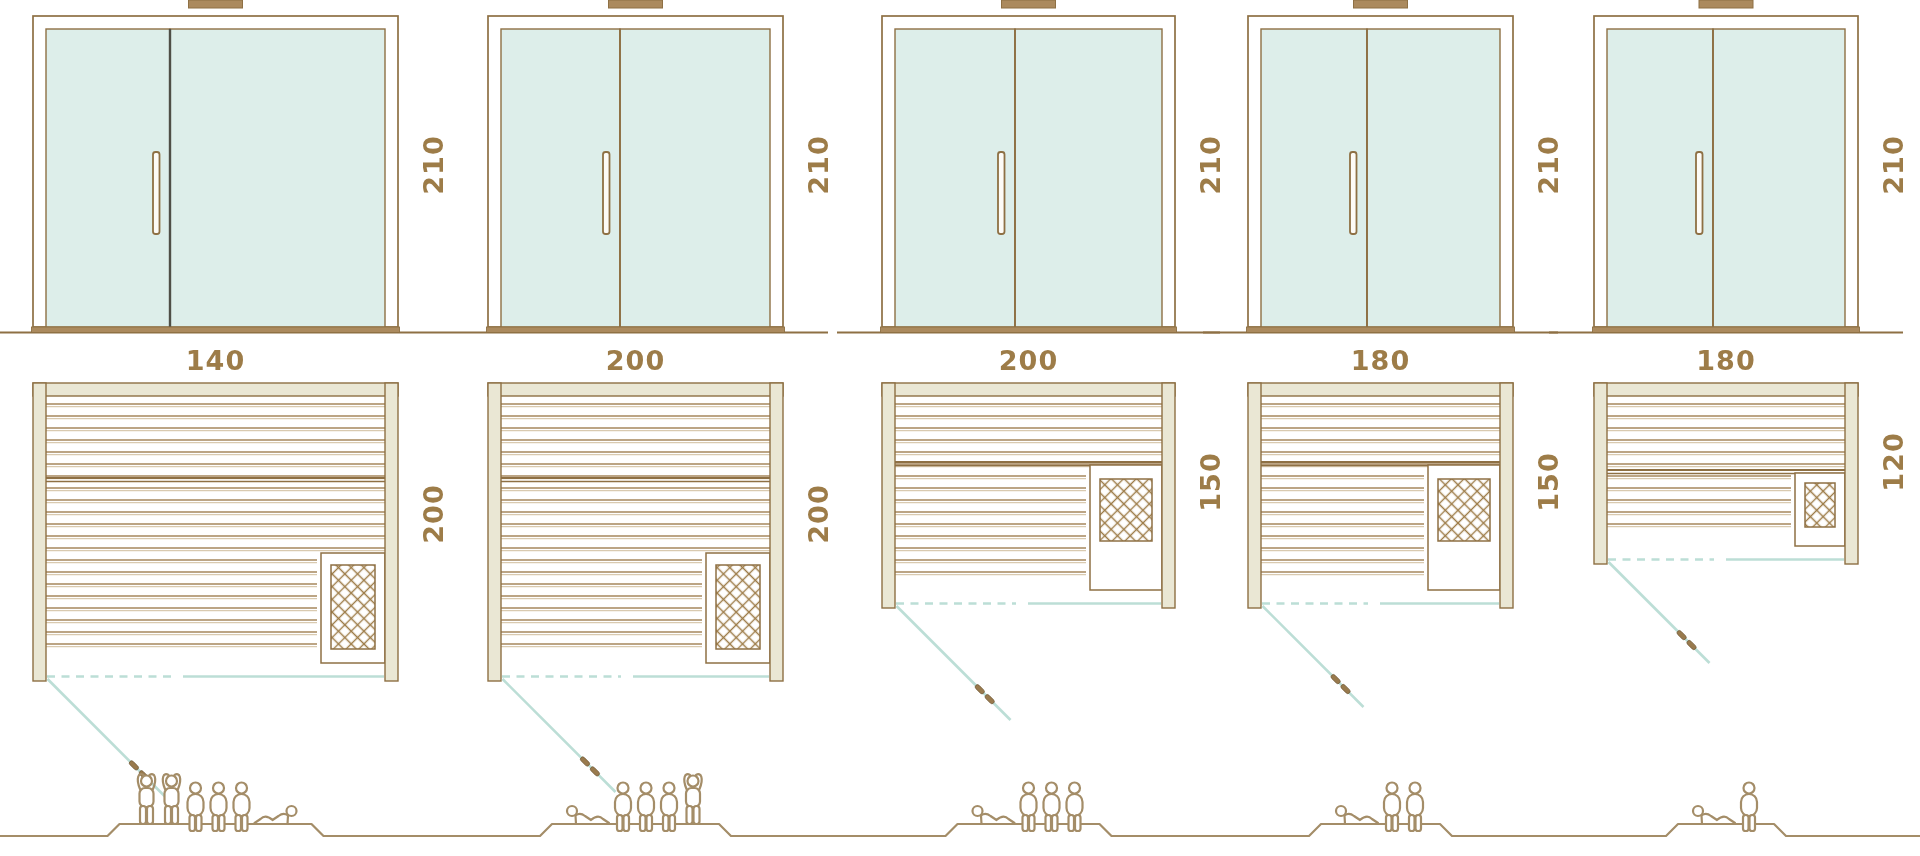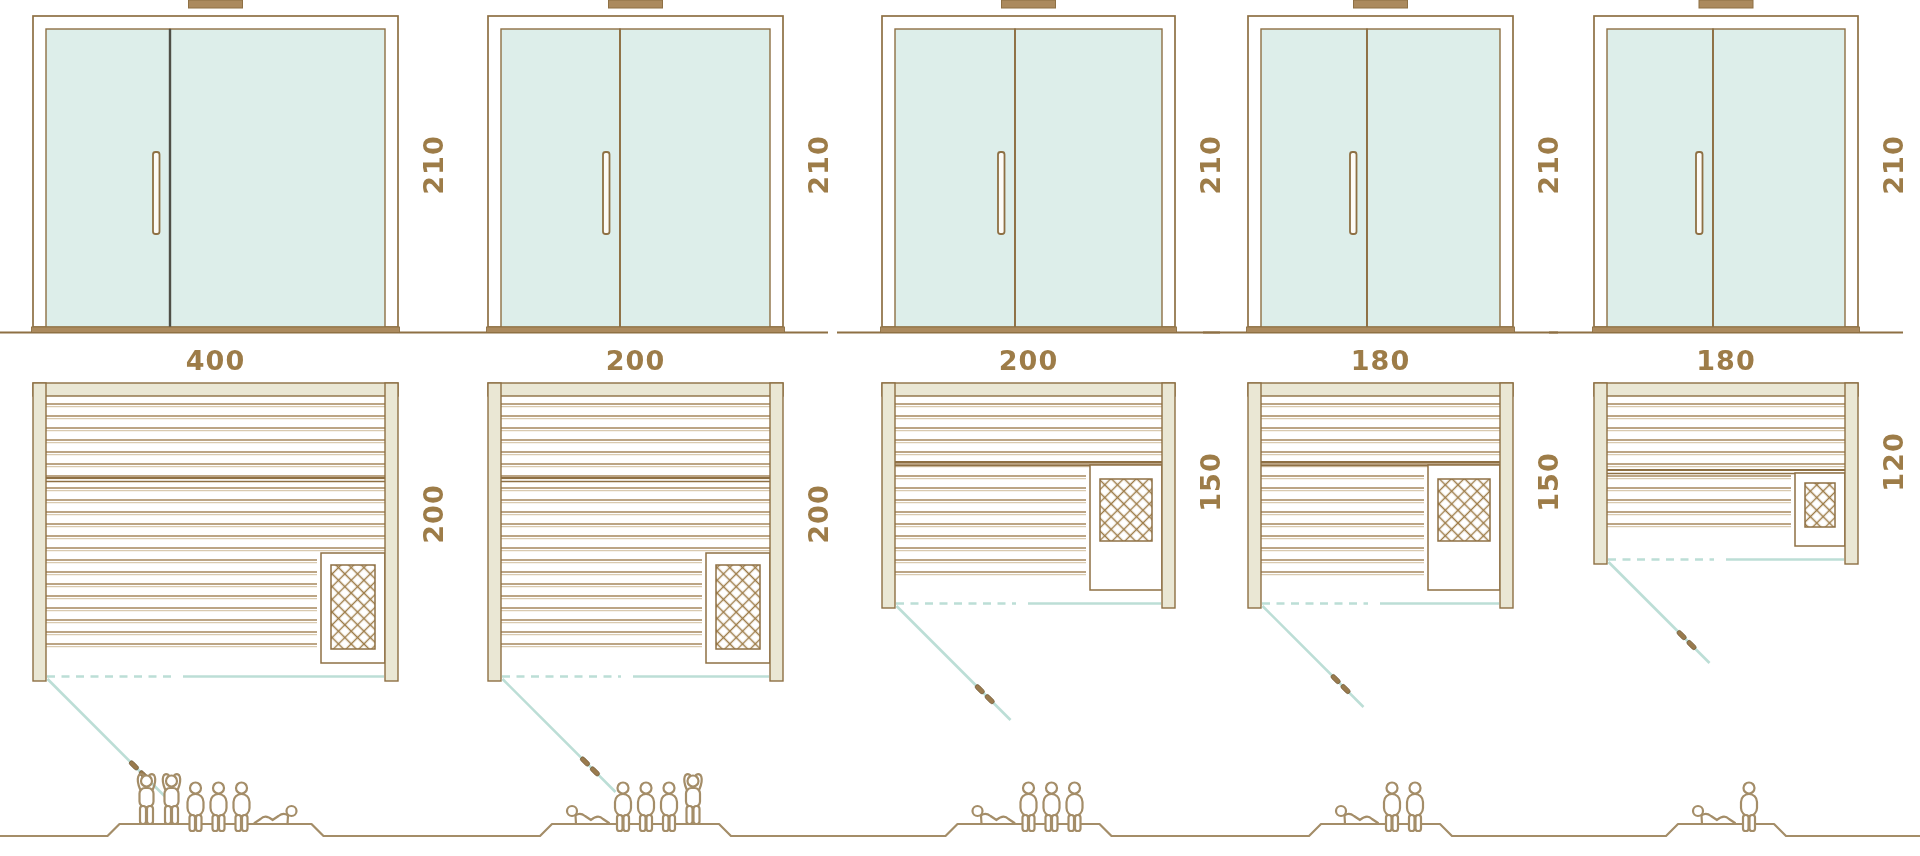--- a/index.html
+++ b/index.html
@@ -87,21 +87,21 @@
         <rect x="352" y="0" width="13" height="298" fill="#eae7d4" stroke="#8e7044" stroke-width="1.4"></rect>
         <line x1="14" y1="293.5" x2="138" y2="293.5" stroke="#bcded6" stroke-width="2.6" stroke-dasharray="8 6.5"></line>
         <line x1="150" y1="293.5" x2="351" y2="293.5" stroke="#bcded6" stroke-width="2.6"></line>
         <line x1="14.5" y1="296" x2="132.5" y2="414" stroke="#bcded6" stroke-width="2.6"></line>
         <g transform="translate(106.54,388.04) rotate(45)">
         <rect x="-13.5" y="-2.3" width="11" height="4.6" rx="2.3" fill="#997a4d" stroke="#6f5836" stroke-width="0.7"></rect>
         <rect x="0.5" y="-2.3" width="11" height="4.6" rx="2.3" fill="#997a4d" stroke="#6f5836" stroke-width="0.7"></rect>
       </g>
       </svg>
       <div class="dim-label rot" style="left:371px;top:150px;width:60px;">210</div>
-      <div class="dim-label" style="left:0;top:346px;width:365px;">400</div>
+      <div class="dim-label" style="left:0;top:346px;width:365px;">140</div>
       <div class="dim-label rot" style="left:371px;top:499px;width:60px;">200</div>
     </div>
     <div class="col" style="left:488px;width:295px;height:856px;">
           <svg width="297" height="340" viewBox="0 0 297 340" style="left:0;top:0;">
         <rect x="120.5" y="0" width="54" height="8" fill="#ab8a5e" stroke="#8e7044" stroke-width="1"></rect>
         <line x1="-45" y1="332.5" x2="340" y2="332.5" stroke="#8e7044" stroke-width="1.8"></line>
         <rect x="0" y="16" width="295" height="311" fill="#ffffff" stroke="#8e7044" stroke-width="1.7"></rect>
         <rect x="13" y="29" width="119" height="298" fill="#ddeeea" stroke="#8e7044" stroke-width="1.4"></rect>
         <rect x="132" y="29" width="150" height="298" fill="#ddeeea" stroke="#8e7044" stroke-width="1.4"></rect>
         <line x1="132" y1="29" x2="132" y2="327" stroke="#8e7044" stroke-width="1.8"></line>

